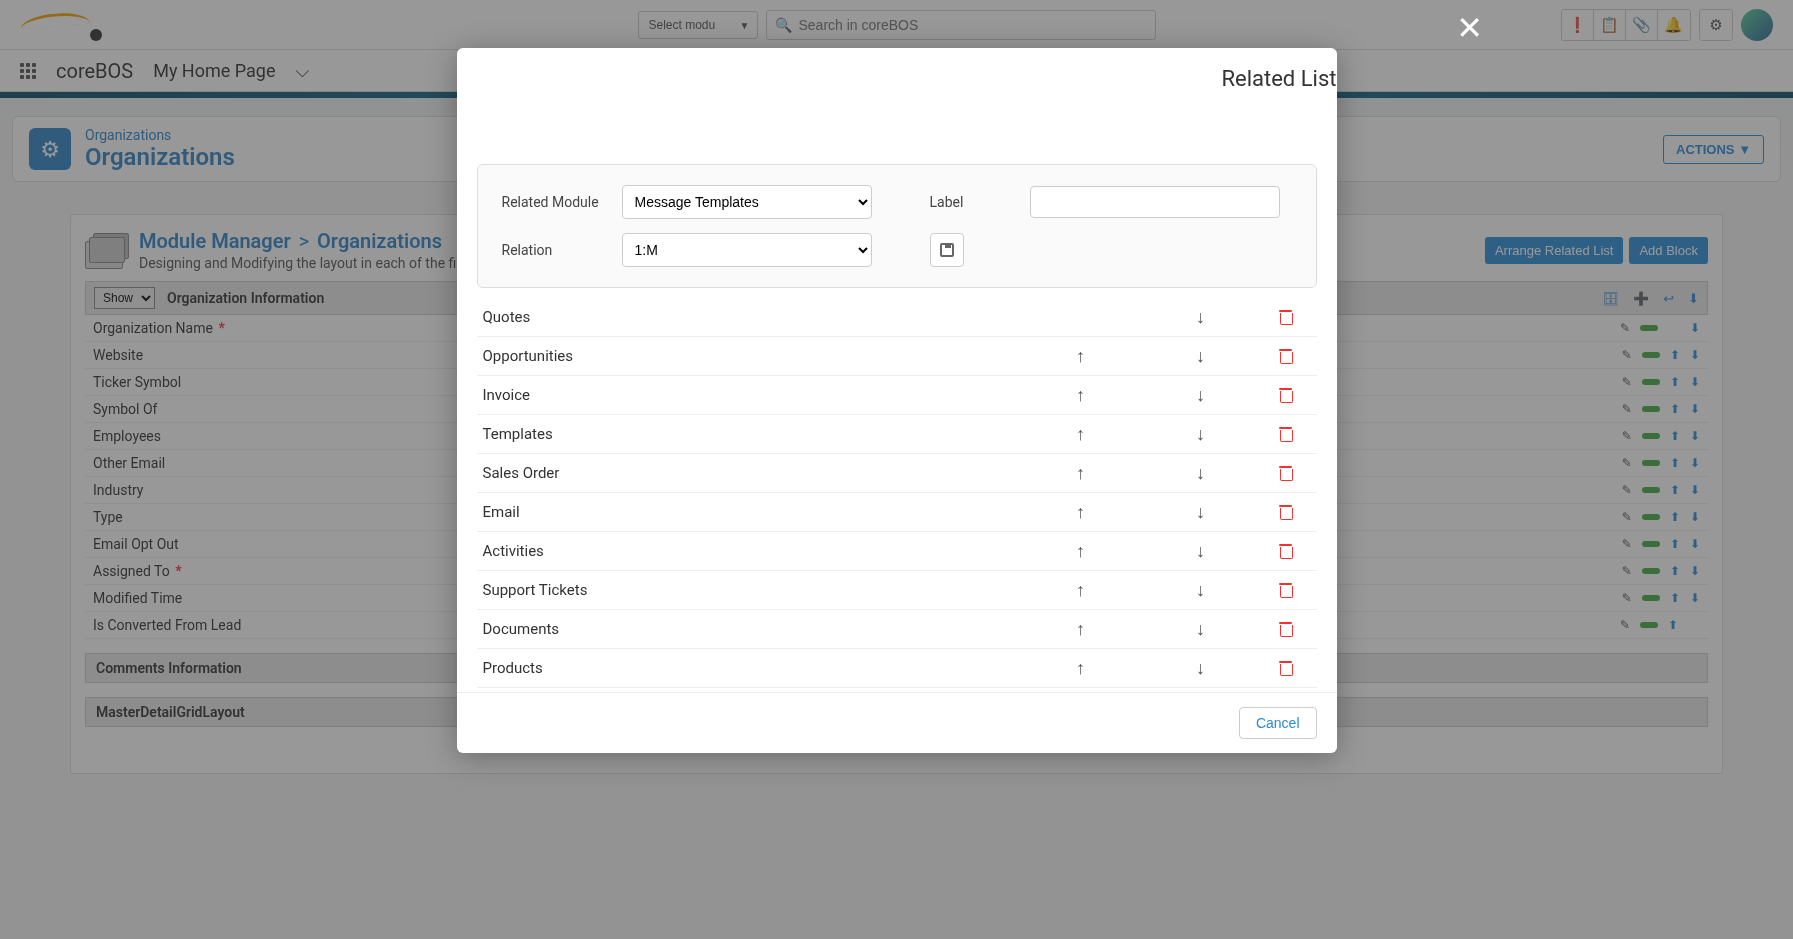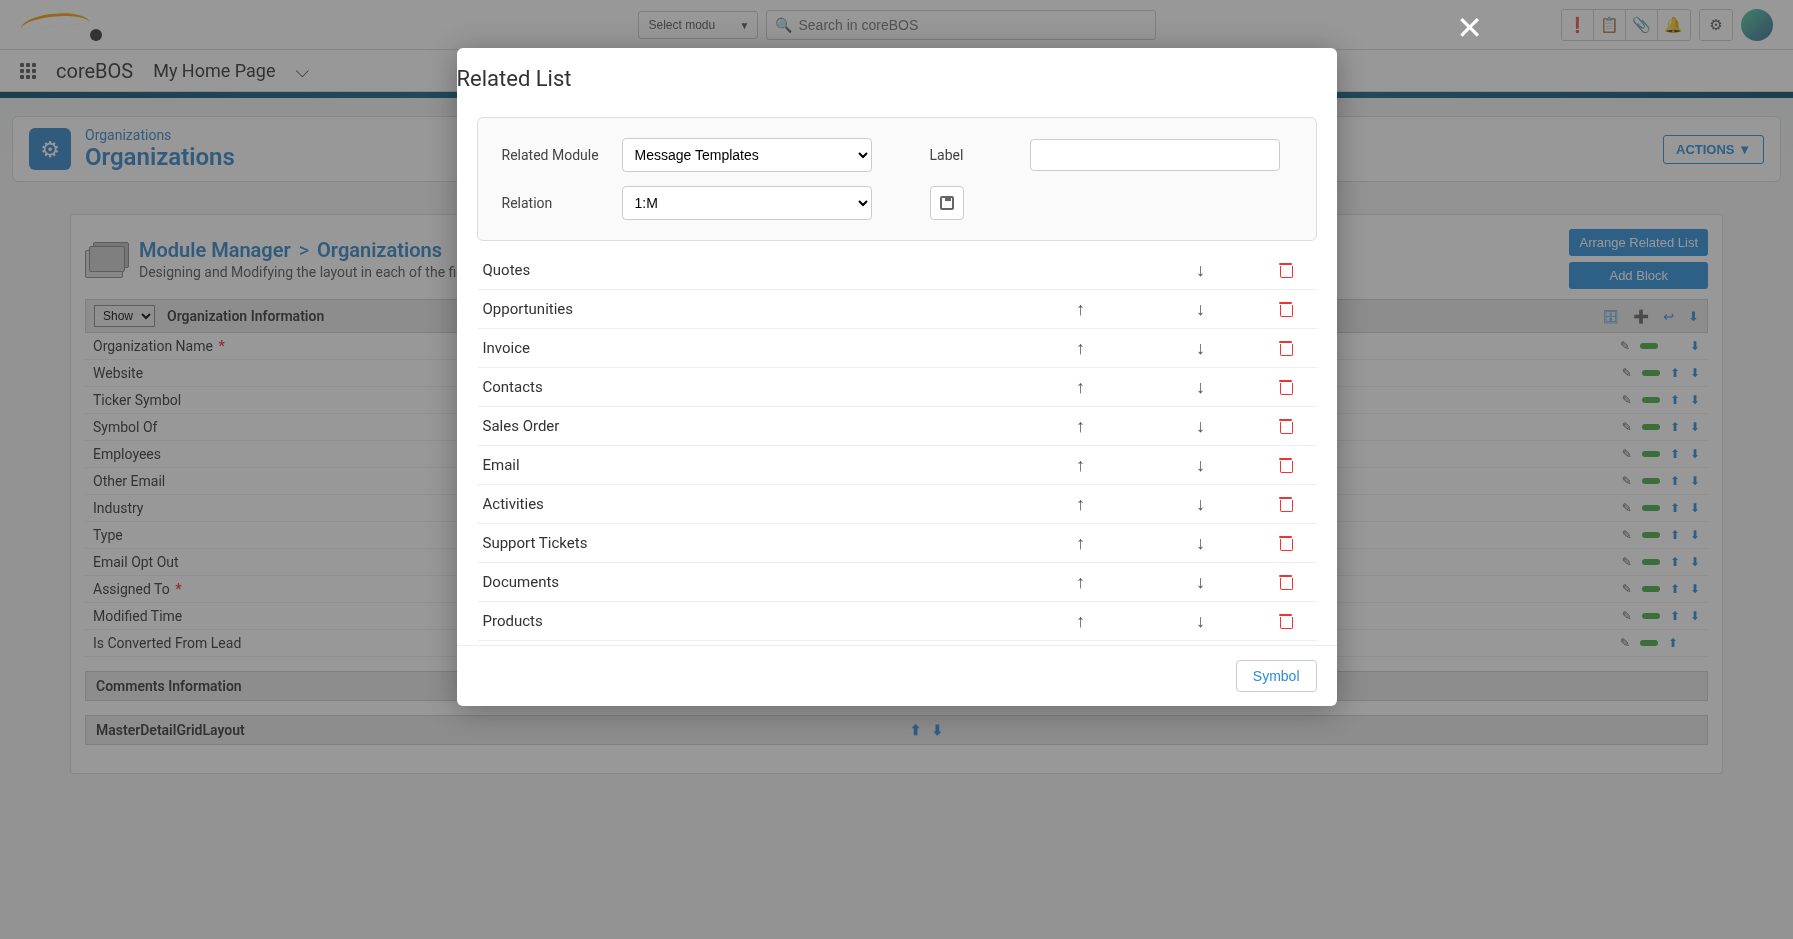--- a/index.html
+++ b/index.html
@@ -45,21 +45,21 @@
     .main-card { margin: 14px 70px; background: #fff; border: 1px solid #ddd; border-radius: 3px; padding: 14px; min-height: 560px; }
     .card-header { display: flex; align-items: center; gap: 12px; margin-bottom: 8px; }
     .stack-icon { width: 42px; height: 38px; position: relative; }
     .stack-icon::before, .stack-icon .s2, .stack-icon .s3 { content: ""; position: absolute; border: 1px solid #888; background: #ddd; border-radius: 2px; width: 36px; height: 26px; }
     .stack-icon::before { top: 10px; left: 0; }
     .stack-icon .s2 { top: 6px; left: 4px; background: #ccc; }
     .stack-icon .s3 { top: 2px; left: 8px; background: #bbb; }
     .bc-link { color: #3185c7; font-size: 20px; font-weight: 600; }
     .bc-sep { color: #3185c7; font-size: 20px; margin: 0 4px; }
     .subhead { color: #555; font-size: 14px; margin-top: 2px; }
-    .header-actions { margin-left: auto; display: flex; gap: 6px; flex-direction: column; }
+    .header-actions { margin-left: auto; display: flex; gap: 6px; }
     .blue-btn { background: #2a8cd8; color: #fff; padding: 6px 10px; border-radius: 3px; font-size: 13px; border: none; cursor: pointer; }
     
     
     .section-bar { background: #e8e8e8; padding: 5px 8px; display: flex; align-items: center; gap: 12px; border: 1px solid #ccc; margin-top: 10px; }
     .show-select { border: 1px solid #888; font-size: 12px; padding: 2px 4px; }
     .section-title { font-weight: 600; font-size: 14px; }
     .section-icons { margin-left: auto; display: flex; gap: 14px; color: #2a8cd8; }
     .section-icons .ico { font-size: 13px; cursor: pointer; }
     
     
@@ -71,22 +71,22 @@
     .ri.edit { color: #555; }
     .ri.green { display: inline-block; width: 18px; height: 6px; background: #4a4; border-radius: 3px; }
     .ri.up, .ri.down { color: #2a8cd8; }
     
     .block-bar { background: #e8e8e8; padding: 6px 10px; font-size: 14px; font-weight: 600; border: 1px solid #ccc; margin-top: 14px; display: flex; align-items: center; }
     .block-icons { display: flex; gap: 10px; color: #2a8cd8; margin-left: 665px; }
     
     
     .overlay { position: fixed; inset: 0; background: rgba(50,50,50,0.5); z-index: 1000; }
     .modal { position: fixed; top: 48px; left: 50%; transform: translateX(-50%); width: 880px; background: #fff; border-radius: 6px; z-index: 1001; box-shadow: 0 4px 30px rgba(0,0,0,0.3); }
-    .modal-title { font-size: 22px; text-align: left; padding: 18px 0 14px; color: #333; }
-    .modal-body { padding: 12px 20px 12px; max-height: 540px; overflow-y: auto; position: relative; }
+    .modal-title { font-size: 22px; text-align: right; padding: 18px 0 14px; color: #333; }
+    .modal-body { padding: 12px 20px 12px; max-height: 540px; overflow-y: auto; position: relative; margin-top: 47px; }
     .modal-body::-webkit-scrollbar { width: 8px; }
     .modal-body::-webkit-scrollbar-thumb { background: #bbb; border-radius: 4px; }
     .form-panel { border: 1px solid #ddd; border-radius: 6px; padding: 20px 24px; background: #fafafa; margin-bottom: 10px; }
     .form-row { display: flex; align-items: center; margin-bottom: 14px; }
     .form-row:last-child { margin-bottom: 0; }
     .form-label { width: 120px; font-size: 14px; color: #444; }
     .form-select, .form-input { border: 1px solid #ccc; border-radius: 4px; padding: 7px 8px; font-size: 14px; background: #fff; }
     .form-select { width: 250px; }
     .form-input { width: 250px; }
     .form-gap { width: 58px; }
@@ -365,21 +365,21 @@
     <div class="rel-col"><span class="arrow">↓</span></div>
     <div class="rel-col del"><span class="trash"></span></div>
         </div>
         <div class="rel-row">
     <div class="rel-name">Invoice</div>
     <div class="rel-col"><span class="arrow">↑</span></div>
     <div class="rel-col"><span class="arrow">↓</span></div>
     <div class="rel-col del"><span class="trash"></span></div>
         </div>
         <div class="rel-row">
-    <div class="rel-name">Contacts</div>
+    <div class="rel-name">Templates</div>
     <div class="rel-col"><span class="arrow">↑</span></div>
     <div class="rel-col"><span class="arrow">↓</span></div>
     <div class="rel-col del"><span class="trash"></span></div>
         </div>
         <div class="rel-row">
     <div class="rel-name">Sales Order</div>
     <div class="rel-col"><span class="arrow">↑</span></div>
     <div class="rel-col"><span class="arrow">↓</span></div>
     <div class="rel-col del"><span class="trash"></span></div>
         </div>
@@ -415,15 +415,15 @@
         </div>
         <div class="rel-row">
     <div class="rel-name">Campaigns</div>
     <div class="rel-col"><span class="arrow">↑</span></div>
     <div class="rel-col"><span class="arrow">↓</span></div>
     <div class="rel-col del"><span class="trash"></span></div>
         </div>
       </div>
   </div>
   <div class="modal-footer">
-    <button class="cancel-btn">Symbol</button>
+    <button class="cancel-btn">Cancel</button>
   </div>
 </div>
 
 </body></html>

